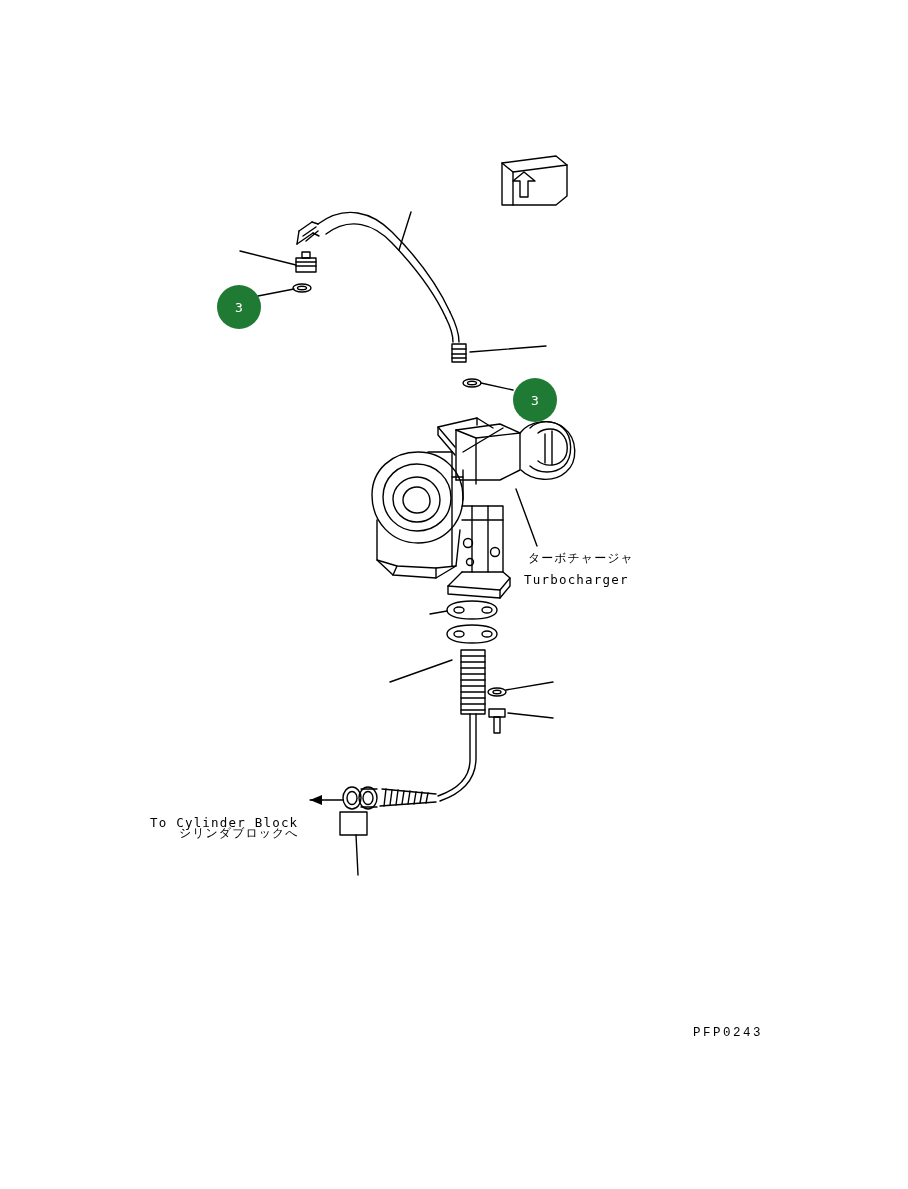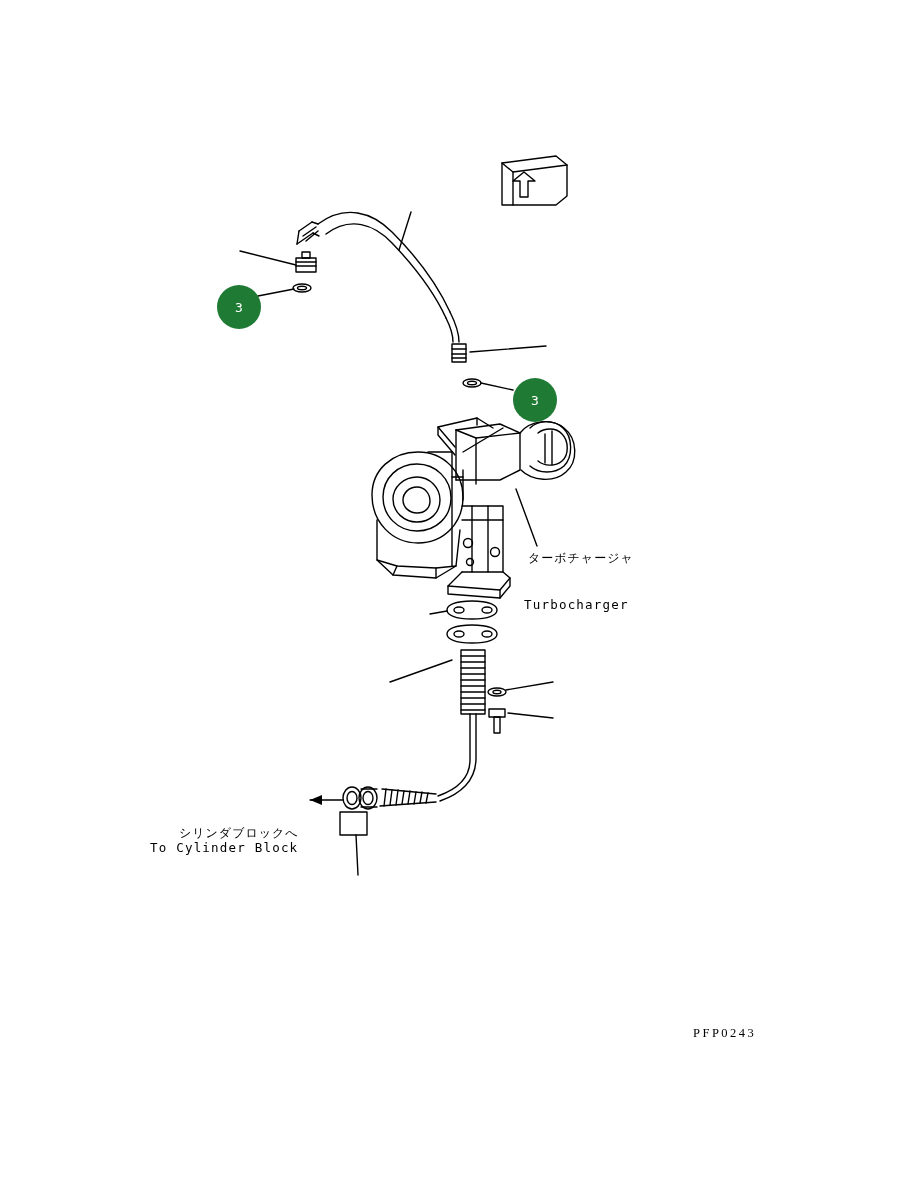--- a/index.html
+++ b/index.html
@@ -33,24 +33,23 @@
   }
   .lbl-jp {
     font-family: "DejaVu Sans", sans-serif;
     font-size: 12px;
     letter-spacing: 1px;
   }
   .lbl-en {
     font-family: "DejaVu Sans Mono", monospace;
     font-size: 12.5px;
     letter-spacing: 1.2px;
-    margin-top: 25px;
   }
   .lbl-code {
-    font-family: Liberation Serif, serif;
+    font-family: Liberation Mono, monospace;
     font-size: 12.5px;
     letter-spacing: 2.5px;
     color: #000000;
   }
   .callout {
     position: absolute;
     width: 44px;
     height: 44px;
     border-radius: 50%;
     background: #1f7a34;

